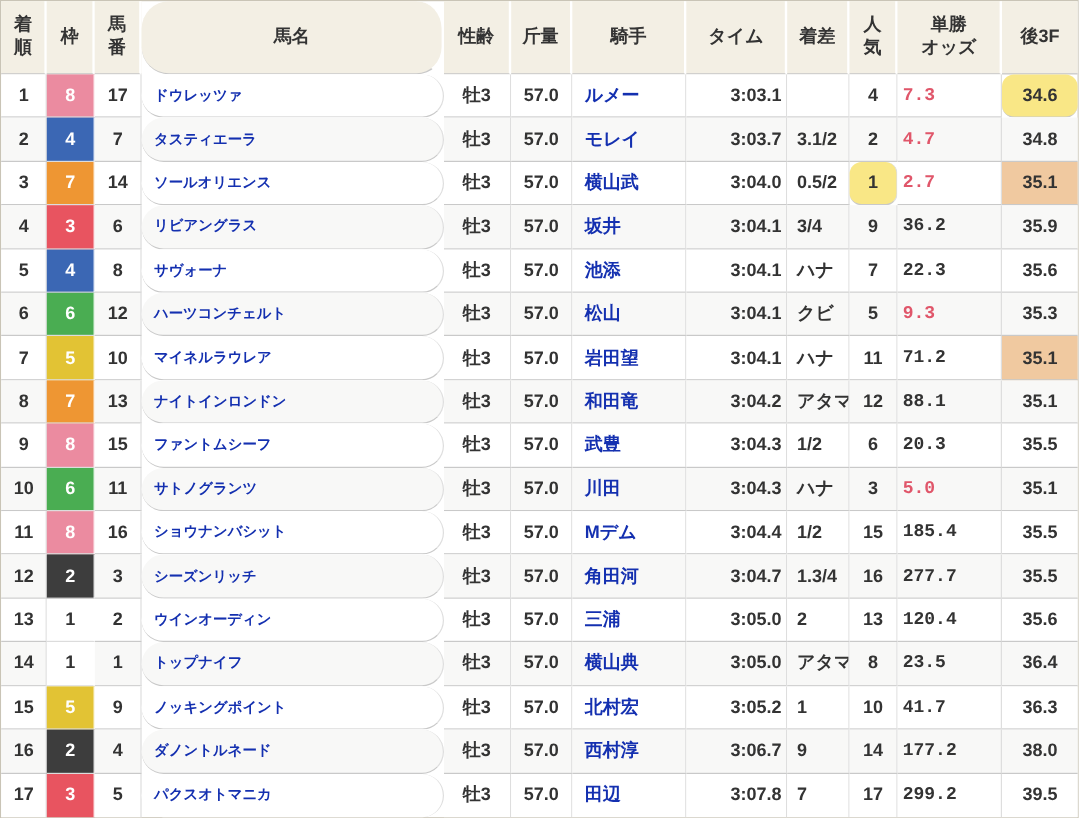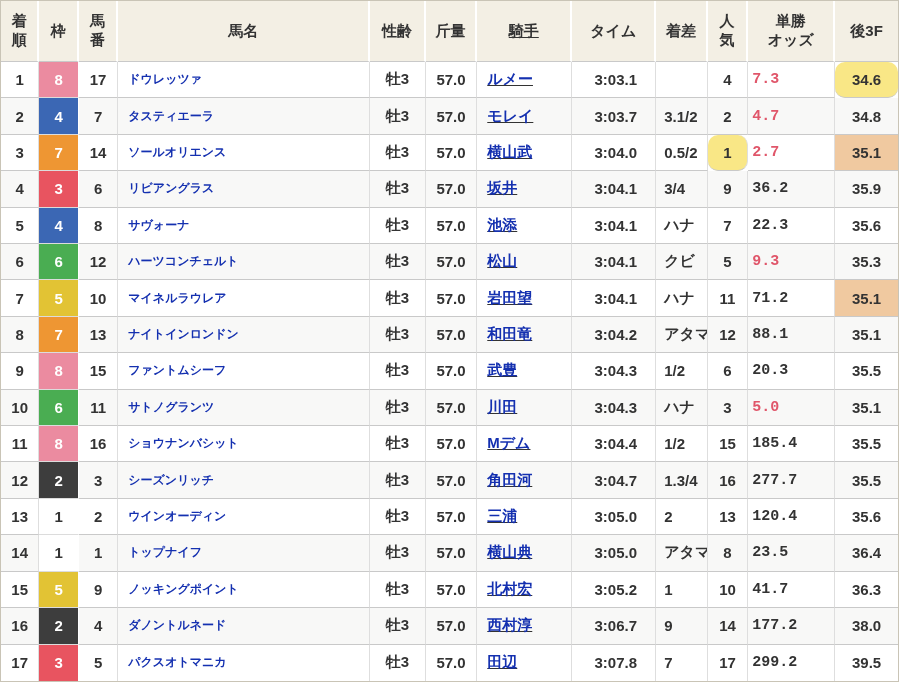--- a/index.html
+++ b/index.html
@@ -45,36 +45,36 @@
     border-right:1px solid var(--border_col);
     border-bottom:1px solid var(--border_row);
     white-space:nowrap;
   }
   tbody td:last-child{border-right:none;}
   tbody tr:last-child td{border-bottom:none;}
   
   .col-rank{width:38px;}
   .col-frame{width:39px;}
   .col-number{width:39px;}
-  .col-horse{width:249px;}
+  .col-horse{width:249px;border-radius:23px;}
   .col-sex_age{width:55px;}
   .col-weight{width:51px;}
-  .col-jockey{width:94px;text-decoration:underline;}
+  .col-jockey{width:94px;}
   .col-time{width:83px;}
   .col-margin{width:51px;}
   .col-popularity{width:40px;}
   .col-odds{width:86px;}
   .col-last3f{width:62px;margin-top:16px;}
   
   tbody .col-rank,tbody .col-number,tbody .col-sex_age,
   tbody .col-weight,tbody .col-popularity,tbody .col-last3f{text-align:center;}
   tbody .col-frame{text-align:center;border-right-color:#ffffff;border-bottom-color:#dcdcdc;}
   tbody .col-horse{text-align:left;padding-left:10px;font-size:12px;}
   tbody .col-jockey{text-align:left;padding-left:10px;}
-  tbody .col-time{text-align:center;padding-left:8px;}
+  tbody .col-time{text-align:right;padding-left:8px;}
   tbody .col-margin{text-align:left;padding-left:8px;}
   tbody .col-odds{text-align:left;padding-right:2px;font-family:Liberation Mono, monospace;}
   tbody td.hl1{background-color:var(--hl_1);border-radius:10px;}
   tbody td.hl2{background-color:var(--hl_2);}
   tbody td.hl3{background-color:var(--hl_3);}
   tbody td.odds-hot{color:var(--odds_red);}
   a{color:var(--link);text-decoration:none;font-weight:bold;}
 </style>
 </head>
 <body>

